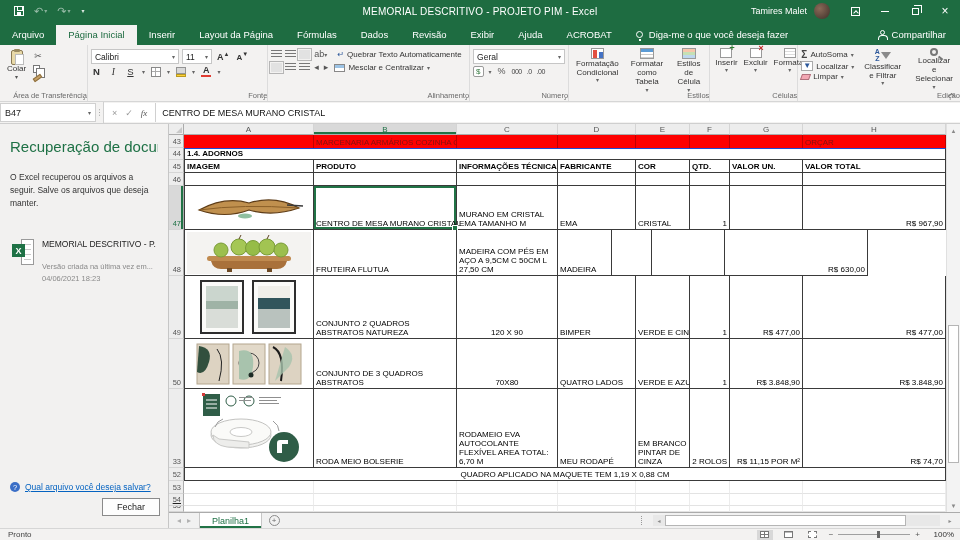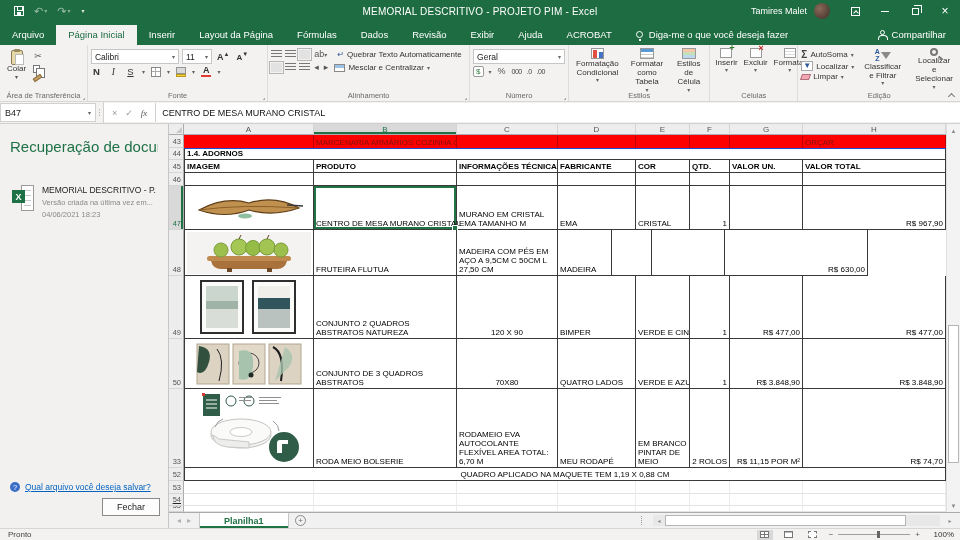--- a/index.html
+++ b/index.html
@@ -34,21 +34,21 @@
   .bulb{width:7px;height:7px;border:1px solid #fff;border-radius:50%;position:relative;display:inline-block}
   .bulb::after{content:"";position:absolute;left:2px;top:7px;width:2px;height:2px;background:#fff}
   .share{margin-left:auto;display:flex;align-items:center;gap:5px;padding:4px 14px 5px;font-size:9.5px}
   .person{width:9px;height:9px;position:relative;display:inline-block}
   .person::before{content:"";position:absolute;left:2.5px;top:0;width:3px;height:3px;border:1px solid #fff;border-radius:50%}
   .person::after{content:"";position:absolute;left:0;top:5px;width:8px;height:4px;border:1px solid #fff;border-bottom:none;border-radius:4px 4px 0 0}
 
   
   .ribbon{height:57px;background:#F3F2F1;display:flex;position:relative;border-bottom:1px solid #D6D6D6}
   .rg{position:relative;border-right:1px solid #DCDCDC;display:flex;flex-direction:column;padding:3px 3px 11px}
-  .rg-label{position:absolute;bottom:1px;left:0;right:0;text-align:center;font-size:7.5px;color:#6a6a6a;white-space:nowrap}
+  .rg-label{position:absolute;bottom:1px;left:0;right:0;text-align:right;font-size:7.5px;color:#6a6a6a;white-space:nowrap}
   .launch{position:absolute;right:2px;bottom:1px;font-size:6px;color:#8a8a8a;border-right:1px solid #aaa;border-bottom:1px solid #aaa;padding:0 1px 1px 0;line-height:5px}
   .rrow{display:flex;align-items:center;gap:3px;margin:1px 0}
   .bigbtn{display:flex;flex-direction:column;align-items:center;justify-content:flex-start;font-size:8px;color:#333;padding:1px 4px;line-height:1.1;text-align:center}
   .bigbtn .car{font-size:6px;color:#555}
   .sico{font-size:9px;color:#555;line-height:1;padding:1px}
   .clipic{width:12px;height:15px;border:1px solid #8a7a55;background:#E8D9A8;border-radius:2px;position:relative}
   .clipic::before{content:"";position:absolute;left:2px;top:-2px;width:6px;height:3px;background:#9a8a60;border-radius:1px}
   .clipic::after{content:"";position:absolute;left:3px;top:3px;width:7px;height:9px;background:#fff;border:1px solid #bbb}
   .ic-copy{width:7px;height:8px;border:1px solid #777;background:#fff;position:relative;display:inline-block;margin:1px 3px 1px 0}
   .ic-copy::after{content:"";position:absolute;left:2px;top:2px;width:7px;height:8px;border:1px solid #777;background:#fff}
@@ -104,21 +104,21 @@
   .main{display:flex;height:404px}
   .pane{width:169px;background:#F2F1F0;border-right:1px solid #C6C6C6;position:relative;padding:14px 10px 0 10px}
   .pane h1{font-size:15px;font-weight:400;color:#1E7145;white-space:nowrap;overflow:hidden}
   .pane .desc{margin-top:16px;font-size:8.5px;color:#333;line-height:1.5}
   .fileitem{margin-top:26px;display:flex;gap:8px;align-items:flex-start;padding:4px 2px}
   .xlicon{width:22px;height:26px;position:relative;flex:none}
   .xlsheet{position:absolute;right:0;top:0;width:13px;height:26px;background:#fff;border:1px solid #9a9a9a}
   .xlsheet i{position:absolute;left:2px;right:2px;height:1px;background:#c9c9c9}
   .xlbox{position:absolute;left:0;top:5px;width:13px;height:13px;background:#1E7145;color:#fff;font-size:9px;font-weight:bold;display:flex;align-items:center;justify-content:center}
   .fi-name{font-size:8.5px;color:#222;white-space:nowrap;overflow:hidden}
-  .fi-sub{font-size:7.5px;color:#8a8a8a;margin-top:3px;white-space:nowrap;overflow:hidden}
+  .fi-sub{font-size:7.5px;color:#8a8a8a;margin-top:13px;white-space:nowrap;overflow:hidden}
   .fi-date{font-size:7.5px;color:#8a8a8a;margin-top:3px}
   .panelink{position:absolute;left:10px;bottom:36px;display:flex;align-items:center;gap:5px}
   .qmark{width:10px;height:10px;border-radius:50%;background:#3B6EC6;color:#fff;font-size:7.5px;display:flex;align-items:center;justify-content:center;flex:none}
   .panelink a{font-size:8.5px;color:#0563C1;text-decoration:underline}
   .fechar{position:absolute;right:8px;bottom:12px;padding:3px 14px;font-size:9px;color:#222;background:#FDFDFD;border:1px solid #8a8a8a}
 
   
   .sheetcol{flex:1;display:flex;flex-direction:column;background:#fff}
   .gridwrap{height:388px;position:relative;overflow:hidden}
   .grid{width:777px}
@@ -144,21 +144,21 @@
   .sel::after{content:"";position:absolute;right:-2px;bottom:-2px;width:4px;height:4px;background:#217346;border:1px solid #fff;z-index:2}
   .imgc{justify-content:center;align-items:center;padding:1px}
   .vscroll{position:absolute;right:0;top:0;bottom:0;width:14px;background:#F3F3F3;border-left:1px solid #E0E0E0;display:flex;flex-direction:column;align-items:center}
   .vsa{height:13px;display:flex;align-items:center;justify-content:center;font-size:6px;color:#8a8a8a;width:100%}
   .vtrack{flex:1;width:100%;position:relative}
   .vthumb{position:absolute;left:1px;right:1px;top:52%;height:38%;background:#fff;border:1px solid #B5B5B5}
 
   
   .tabbar{height:16px;background:#F1F1F1;border-top:1px solid #ABABAB;display:flex;align-items:stretch;font-size:9px;position:relative}
   .nav{display:flex;align-items:center;gap:6px;padding:0 8px;color:#B0B0B0;font-size:8px}
-  .stab{background:#fff;border-right:1px solid #C6C6C6;border-left:1px solid #C6C6C6;color:#1E7145;font-weight:bold;display:flex;align-items:center;padding:0 24px;box-shadow:inset 0 -2px 0 #217346}
+  .stab{background:#fff;border-right:1px solid #C6C6C6;border-left:1px solid #C6C6C6;color:#1E7145;font-weight:normal;display:flex;align-items:center;padding:0 12px;box-shadow:inset 0 -2px 0 #217346}
   .addsheet{width:24px;display:flex;align-items:center;justify-content:center}
   .addsheet i{width:11px;height:11px;border:1px solid #8a8a8a;border-radius:50%;color:#6a6a6a;font-size:8px;font-style:normal;display:flex;align-items:center;justify-content:center;line-height:1}
   .hsplit{position:absolute;left:472px;top:3px;bottom:3px;border-left:1px dotted #999}
   .hscroll{position:absolute;left:484px;right:20px;top:2px;bottom:2px;background:#E8E8E8;display:flex;align-items:stretch}
   .hsa{width:12px;display:flex;align-items:center;justify-content:center;font-size:6px;color:#8a8a8a}
   .hthumb{width:84%;background:#fff;border:1px solid #B5B5B5}
   .hsa.rgt{position:absolute;right:-16px;top:0;bottom:0}
 
   
   .statusbar{height:12px;background:#F3F2F1;border-top:1px solid #D6D6D6;display:flex;align-items:center;font-size:8px;color:#444}
@@ -418,20 +418,21 @@
     <span>✓</span>
     <span class="fx">fx</span>
   </div>
   <div class="finput">CENTRO DE MESA MURANO CRISTAL</div>
 </div>
 
 <div class="main">
 
   <div class="pane">
     <h1>Recuperação de docume...</h1>
+    <div class="desc">O Excel recuperou os arquivos a seguir. Salve os arquivos que deseja manter.</div>
     <div class="fileitem">
       <span class="xlicon">
         <span class="xlsheet">
             <i style="top:4px"></i>
             <i style="top:9px"></i>
             <i style="top:14px"></i>
             <i style="top:19px"></i>
           </span>
         <span class="xlbox">X</span>
       </span>
@@ -618,21 +619,21 @@
                 <ellipse cx="54" cy="41" rx="11" ry="4.5" fill="#fff" stroke="#C9C9C7"></ellipse>
                 <path d="M26 44 q0 10 14 12 l22 1 l0 -6 l-30 -3 z" fill="#EDEDEB" stroke="#C9C9C7"></path>
                 <circle cx="97" cy="56" r="15" fill="#2F5D47"></circle>
                 <path d="M90 62 l0 -10 q0 -3 3 -3 l8 0 l0 4 l-6 0 l0 9 z" fill="#fff"></path>
                 <path d="M36 28 q-6 2 -8 8 M86 30 q6 4 6 10" stroke="#9a9a9a" fill="none"></path>
               </svg>
             </div>
             <div class="cell bd" style="width: 143px;">RODA MEIO BOLSERIE</div>
             <div class="cell bd wr" style="width: 101px;">RODAMEIO EVA AUTOCOLANTE FLEXÍVEL AREA TOTAL: 6,70 M</div>
             <div class="cell bd" style="width: 78px;">MEU RODAPÉ</div>
-            <div class="cell bd wr" style="width: 54px;">EM BRANCO PINTAR DE MEIO</div>
+            <div class="cell bd wr" style="width: 54px;">EM BRANCO PINTAR DE CINZA</div>
             <div class="cell bd ar" style="width: 40px;">2 ROLOS</div>
             <div class="cell bd ar" style="width: 73px;">R$ 11,15 POR M²</div>
             <div class="cell bd ar" style="width: 143px;">R$ 74,70</div>
           </div>
           <div class="grow" style="height: 13px;">
             <div class="gut">52</div>
             <div class="cell bd first ac" style="width: 762px;">QUADRO APLICADO NA MAQUETE TEM 1,19 X 0,88 CM</div>
           </div>
           <div class="grow" style="height: 13px;">
             <div class="gut">53</div>

